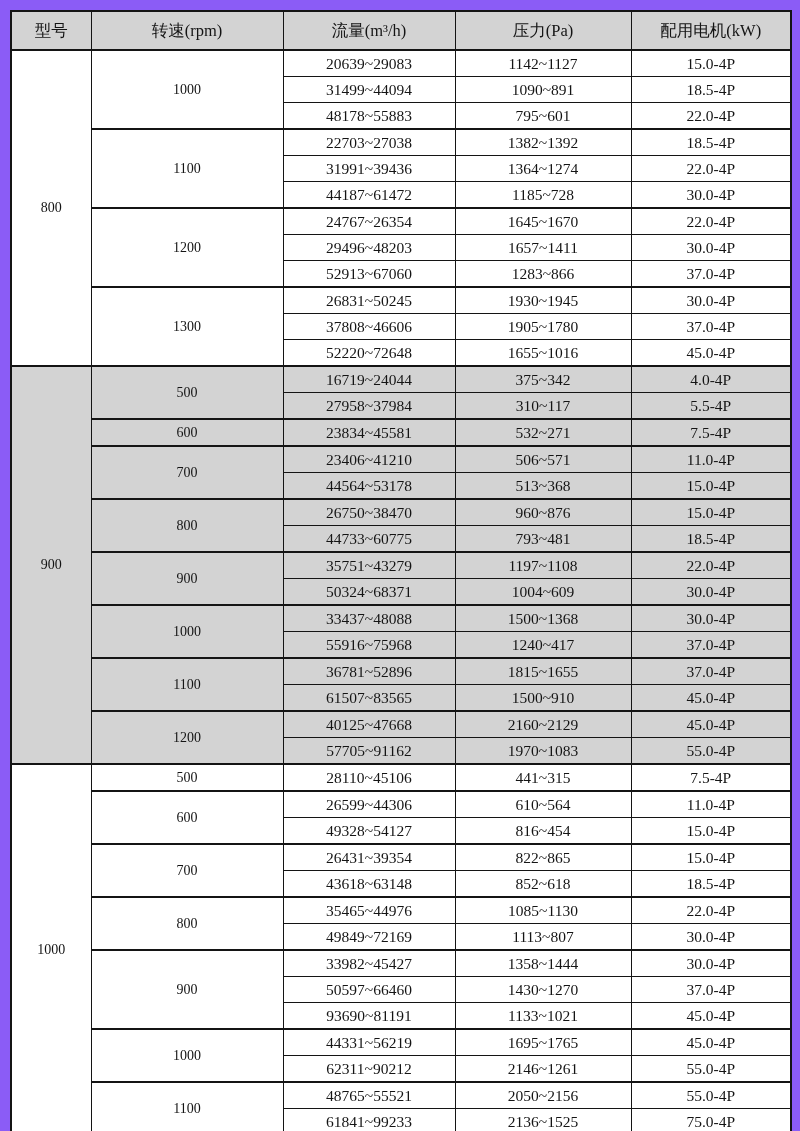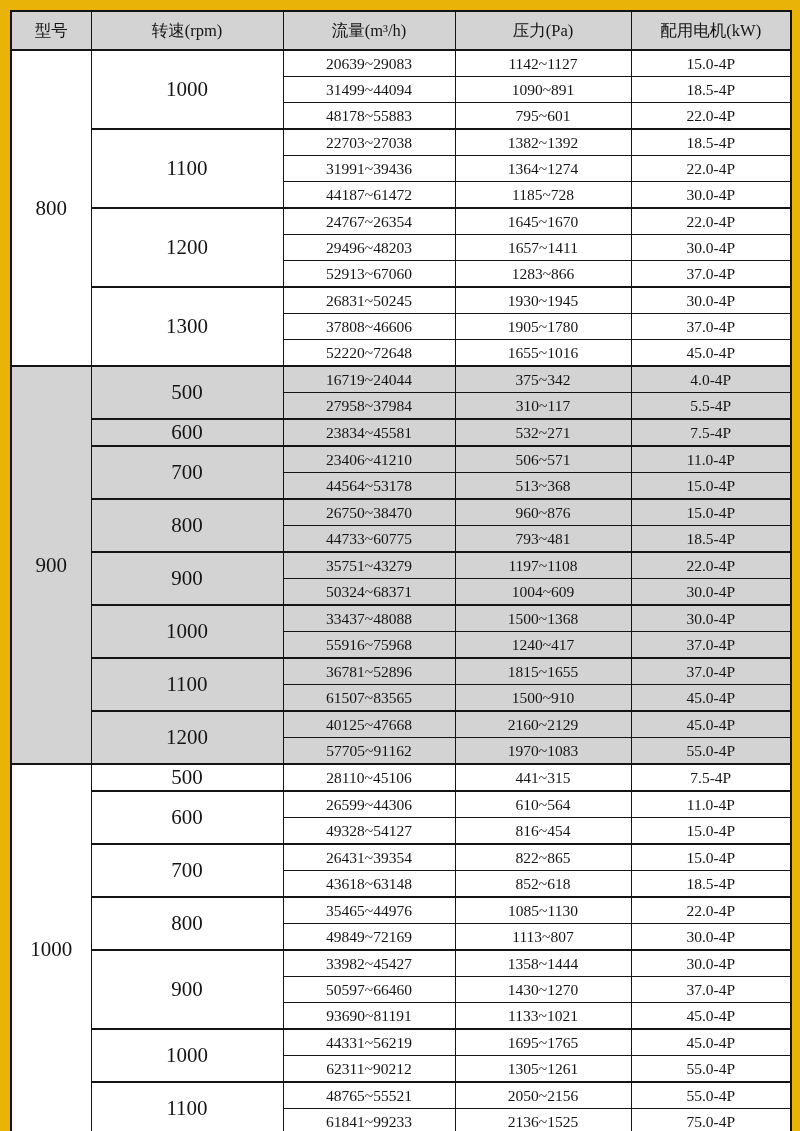--- a/index.html
+++ b/index.html
@@ -4,21 +4,21 @@
 <style>
   html, body {
     margin: 0;
     padding: 0;
     background: #ffffff;
   }
   .page {
     position: relative;
     width: 800px;
     height: 1131px;
-    background: #eab308;
+    background: #8b5cf6;
     font-family: "Liberation Serif", "DejaVu Serif", serif;
     color: var(--ink, #141414);
   }
   table.spec {
     position: absolute;
     left: 10px;
     top: 10px;
     width: 780px;
     border-collapse: collapse;
     table-layout: fixed;
@@ -46,21 +46,21 @@
   .spec tbody tr.shaded td {
     background: var(--shade, #d3d3d3);
   }
   .spec tbody tr.group-start td {
     border-top-width: 2px;
   }
   .spec thead tr th {
     border-bottom-width: 2px;
   }
   .spec td.model-cell, .spec td.speed-cell {
-    font-size: 21px;
+    font-size: 14px;
   }
 </style>
 </head>
 <body>
 
 <div class="page" style="--shade: #d3d3d3; --ink: #141414;">
   <table class="spec">
     <colgroup>
       <col style="width:80px">
       <col style="width:192px">
@@ -284,21 +284,21 @@
           <td>45.0-4P</td>
         </tr>
         <tr class="group-start">
           <td rowspan="2" class="speed-cell">1000</td>
           <td>44331~56219</td>
           <td>1695~1765</td>
           <td>45.0-4P</td>
         </tr>
         <tr>
           <td>62311~90212</td>
-          <td>1305~1261</td>
+          <td>2146~1261</td>
           <td>55.0-4P</td>
         </tr>
         <tr class="group-start">
           <td rowspan="2" class="speed-cell">1100</td>
           <td>48765~55521</td>
           <td>2050~2156</td>
           <td>55.0-4P</td>
         </tr>
         <tr>
           <td>61841~99233</td>

